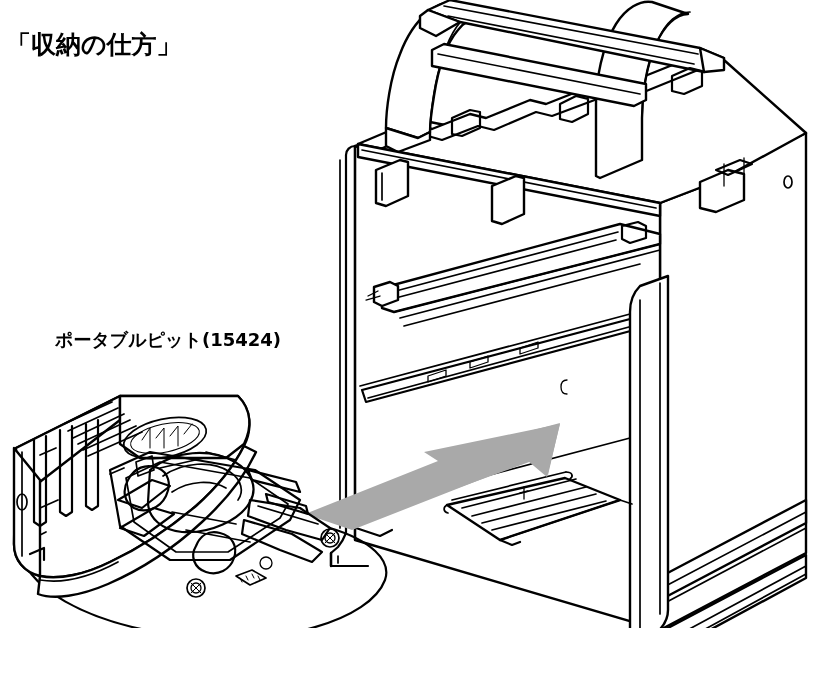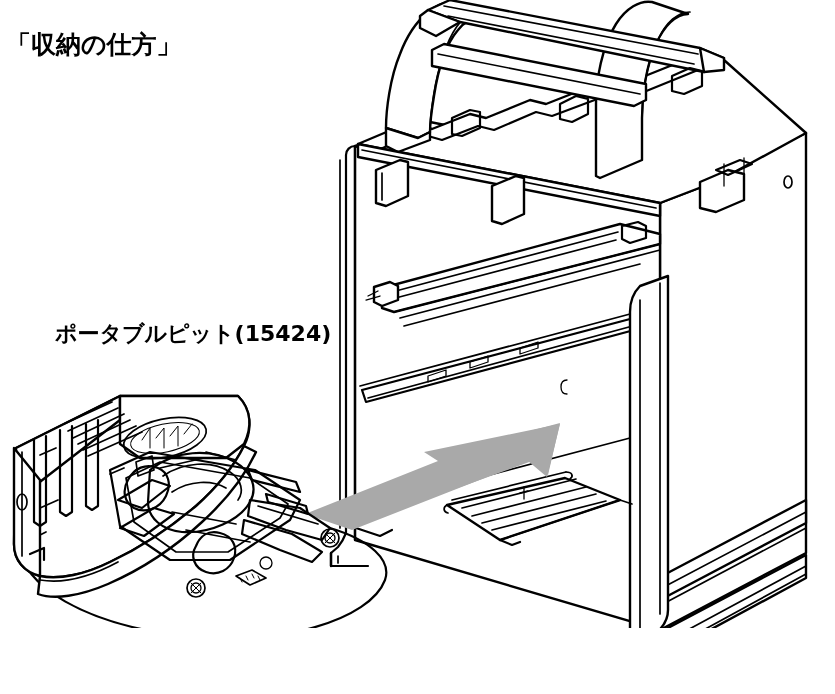--- a/index.html
+++ b/index.html
@@ -24,22 +24,22 @@
     white-space:pre;
     letter-spacing:0px;
   }
   #title-label{
     left:6px; top:30px;
     font-size:25px;
     line-height:30px;
   }
   #caption-block{
     position:absolute;
-    left:55px; top:256px;
-    font-size:22px;
+    left:55px; top:262px;
+    font-size:18px;
     line-height:31px;
     font-weight:700;
     color:#000;
     white-space:pre;
   }
   #caption-block div{white-space:pre;}
   #art{
     position:absolute;
     left:0; top:0;
     width:835px;height:694px;

